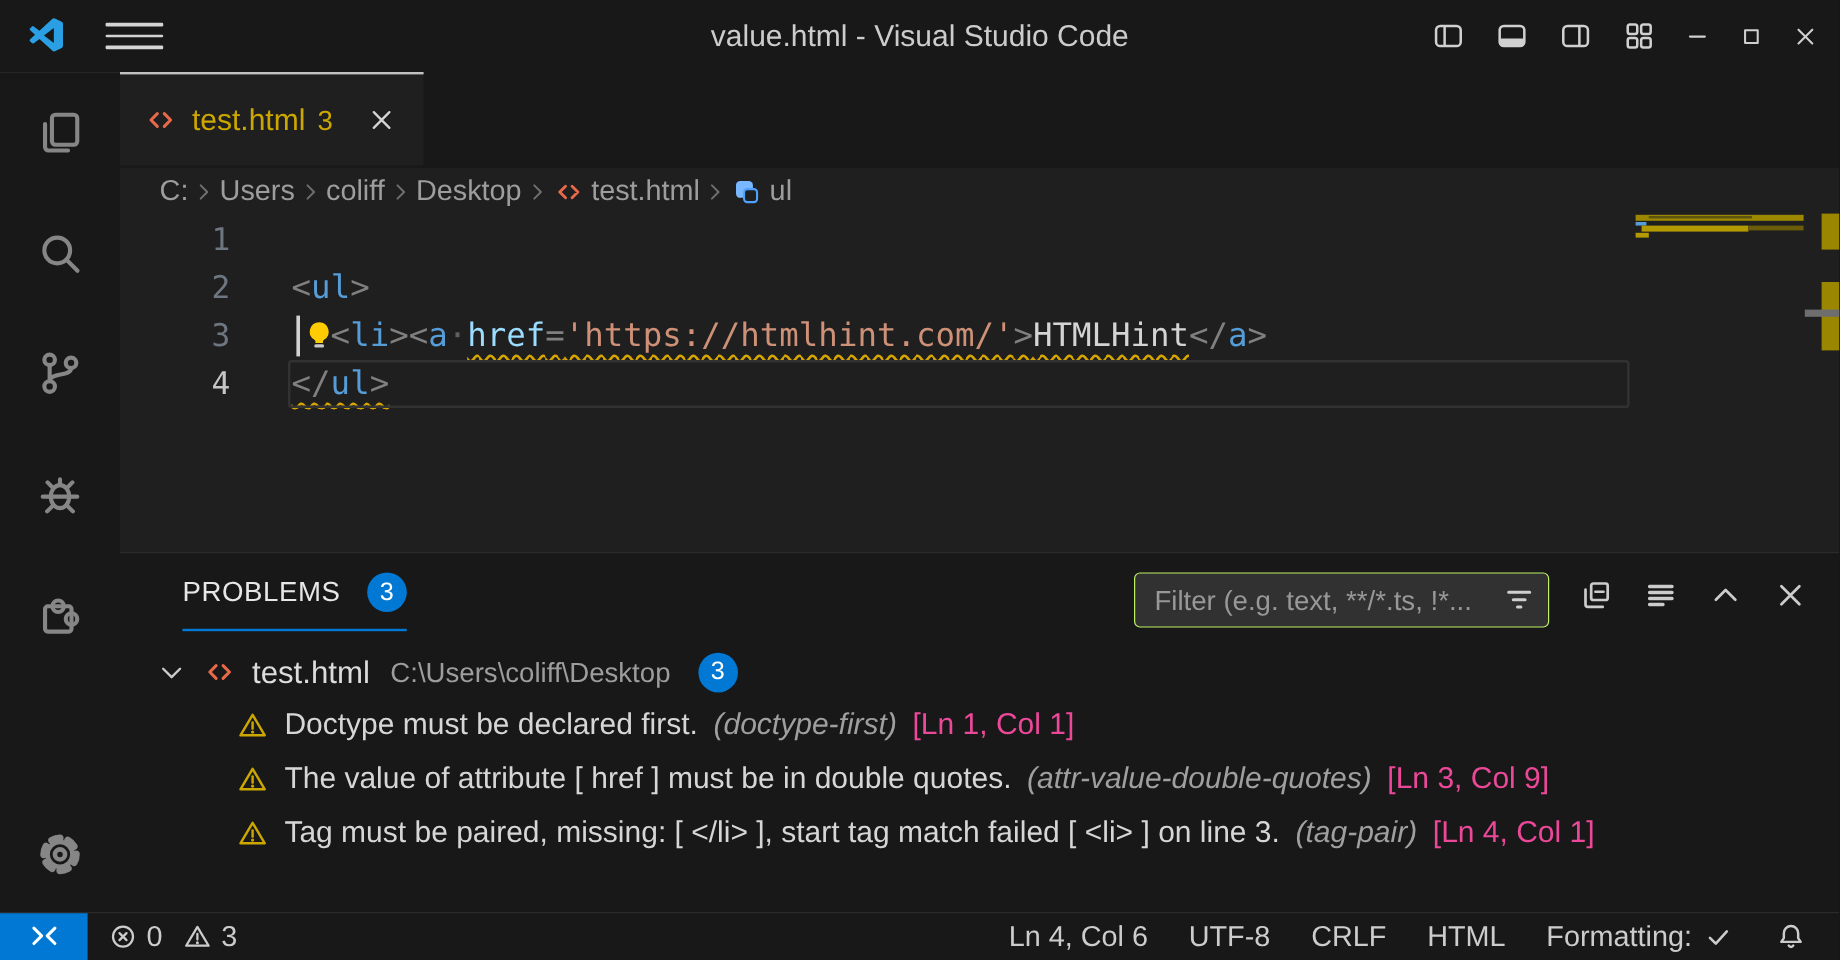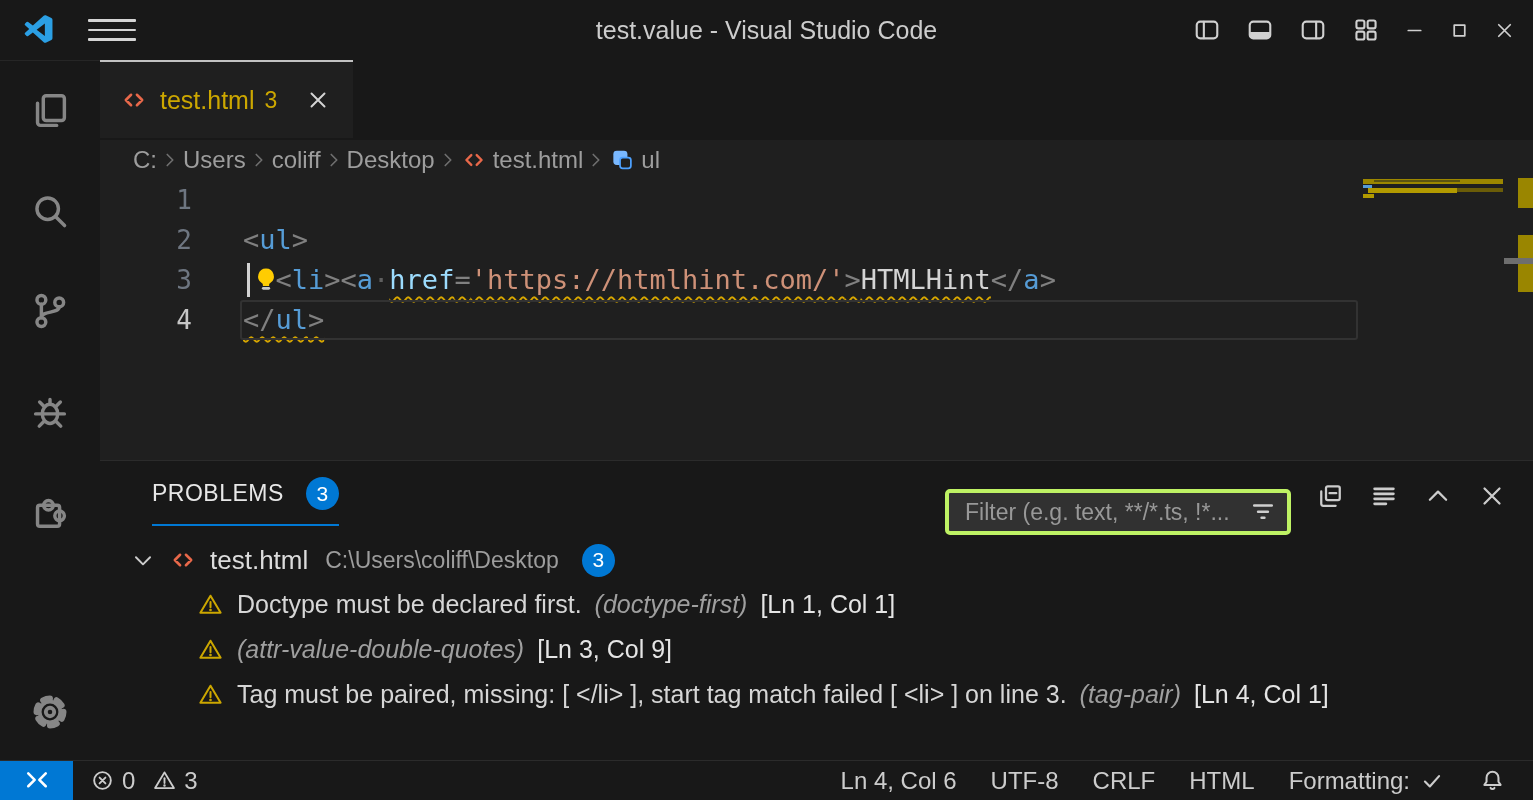--- a/index.html
+++ b/index.html
@@ -63,38 +63,38 @@
   .decor-bar{position:absolute;pointer-events:none;}
 
   
   .panel{position:absolute;left:100px;top:460px;width:1433px;height:300px;background:#181818;
          border-top:1px solid #2b2b2b;box-sizing:border-box;}
   .problems-tab{position:absolute;left:52px;top:16px;display:flex;align-items:center;gap:22px;
                 padding-bottom:14px;border-bottom:2.5px solid #0078d4;cursor:pointer;}
   .problems-label{font-size:23px;letter-spacing:.5px;color:#e7e7e7;}
   .badge{background:#0078d4;color:#ffffff;border-radius:50%;min-width:33px;height:33px;font-size:21px;
          display:flex;align-items:center;justify-content:center;box-sizing:border-box;padding:0 4px;}
-  .filter-box{position:absolute;left:845px;top:28px;width:346px;height:46px;background:#313131;
-              border:4px solid #bef264;border-radius:5px;display:flex;align-items:center;
+  .filter-box{position:absolute;left:845px;top:16px;width:346px;height:46px;background:#313131;
+              border:1px solid #bef264;border-radius:5px;display:flex;align-items:center;
               padding:0 10px 0 14px;box-sizing:border-box;}
   .filter-box input{flex:1;background:transparent;border:none;outline:none;color:#cccccc;
               font-size:23px;font-family:"Liberation Sans",sans-serif;min-width:0;}
   .filter-box input::placeholder{color:#989898;}
   .filter-box .icon-wrap{color:#cfcfcf;display:flex;flex:none;}
   .panel-toolbar{position:absolute;right:26px;top:20px;display:flex;align-items:center;gap:24px;color:#cccccc;}
   .pt-btn{background:none;border:none;color:#cccccc;display:flex;cursor:pointer;padding:0;}
   .rows{position:absolute;left:0;top:77px;width:100%;}
   .file-row{display:flex;align-items:center;height:44px;padding-left:30px;gap:13px;cursor:pointer;}
   .file-name{font-size:26px;color:#dcdcdc;}
   .file-path{font-size:23px;color:#9d9d9d;margin-left:4px;}
   .file-row .badge{margin-left:10px;}
   .problem-row{display:flex;align-items:center;height:45px;padding-left:97px;gap:13px;cursor:pointer;}
   .p-msg{font-size:25px;color:#d6d6d6;white-space:nowrap;}
   .p-rule{font-size:25px;color:#9f9f9f;white-space:nowrap;font-style:italic;}
-  .p-loc{font-size:25px;color:#e5e5e5;white-space:nowrap;}
+  .p-loc{font-size:25px;color:#ec4899;white-space:nowrap;}
   .warn-ic{color:#cca700;display:flex;flex:none;}
 
   
   .statusbar{position:absolute;left:0;bottom:0;width:1533px;height:40px;background:#181818;
              border-top:1px solid #2b2b2b;display:flex;align-items:center;font-size:24px;color:#cccccc;box-sizing:border-box;}
   .remote{width:73px;height:39px;background:#0078d4;color:#ffffff;display:flex;align-items:center;
           justify-content:center;flex:none;cursor:pointer;}
   .sb-left{display:flex;align-items:center;gap:7px;margin-left:17px;cursor:pointer;}
   .sb-left .grp{display:flex;align-items:center;gap:7px;margin-right:10px;}
   .sb-right{margin-left:auto;display:flex;align-items:center;margin-right:10px;}
@@ -110,21 +110,21 @@
     <span class="logo">
       <svg width="32" height="32" viewBox="0 0 105 100">
         <path d="M96.5 10.7 78 1.9a6 6 0 0 0-6.8 1.2L35.7 35.5 20.2 23.8a4 4 0 0 0-5.1.2l-4.9 4.5a4 4 0 0 0 0 5.9l13.4 12.3L10.2 59a4 4 0 0 0 0 5.9l4.9 4.5a4 4 0 0 0 5.1.2l15.5-11.7 35.5 32.4a6 6 0 0 0 6.8 1.2l18.5-8.9a6 6 0 0 0 3.5-5.4V16.1a6 6 0 0 0-3.5-5.4zM75 69.4 48.1 48.9 75 28.4z" fill="#2b9fe4"></path>
       </svg>
     </span>
     <button class="menu-btn">
         <i></i>
         <i></i>
         <i></i>
       </button>
-    <div class="win-title">test.value - Visual Studio Code</div>
+    <div class="win-title">value.html - Visual Studio Code</div>
     <div class="titlebar-right" id="titlebar-icons">
         <button class="tb-btn">
           <svg width="28" height="28" viewBox="0 0 24 24" fill="none" stroke="currentColor" stroke-width="1.8" stroke-linecap="round" stroke-linejoin="round">
             <rect x="3.2" y="4.8" width="17.6" height="14.4" rx="3"></rect>
             <path d="M9.3 5v14"></path>
           </svg>
         </button>
         <button class="tb-btn">
           <svg width="28" height="28" viewBox="0 0 24 24" fill="none" stroke="currentColor" stroke-width="1.8" stroke-linecap="round" stroke-linejoin="round">
             <rect x="3.2" y="4.8" width="17.6" height="14.4" rx="3"></rect>
@@ -383,20 +383,21 @@
           <span class="p-loc">[Ln 1, Col 1]</span>
         </div>
         <div class="problem-row">
           <span class="warn-ic">
             <svg width="27" height="27" viewBox="0 0 24 24" fill="none" stroke="currentColor" stroke-width="1.8" stroke-linecap="round" stroke-linejoin="round">
               <path d="M12 4.2 21 19.3H3z"></path>
               <path d="M12 9.8v4.6"></path>
               <circle cx="12" cy="16.9" r="0.5" fill="currentColor" stroke-width="1.4"></circle>
             </svg>
           </span>
+          <span class="p-msg">The value of attribute [ href ] must be in double quotes.</span>
           <span class="p-rule">(attr-value-double-quotes)</span>
           <span class="p-loc">[Ln 3, Col 9]</span>
         </div>
         <div class="problem-row">
           <span class="warn-ic">
             <svg width="27" height="27" viewBox="0 0 24 24" fill="none" stroke="currentColor" stroke-width="1.8" stroke-linecap="round" stroke-linejoin="round">
               <path d="M12 4.2 21 19.3H3z"></path>
               <path d="M12 9.8v4.6"></path>
               <circle cx="12" cy="16.9" r="0.5" fill="currentColor" stroke-width="1.4"></circle>
             </svg>

